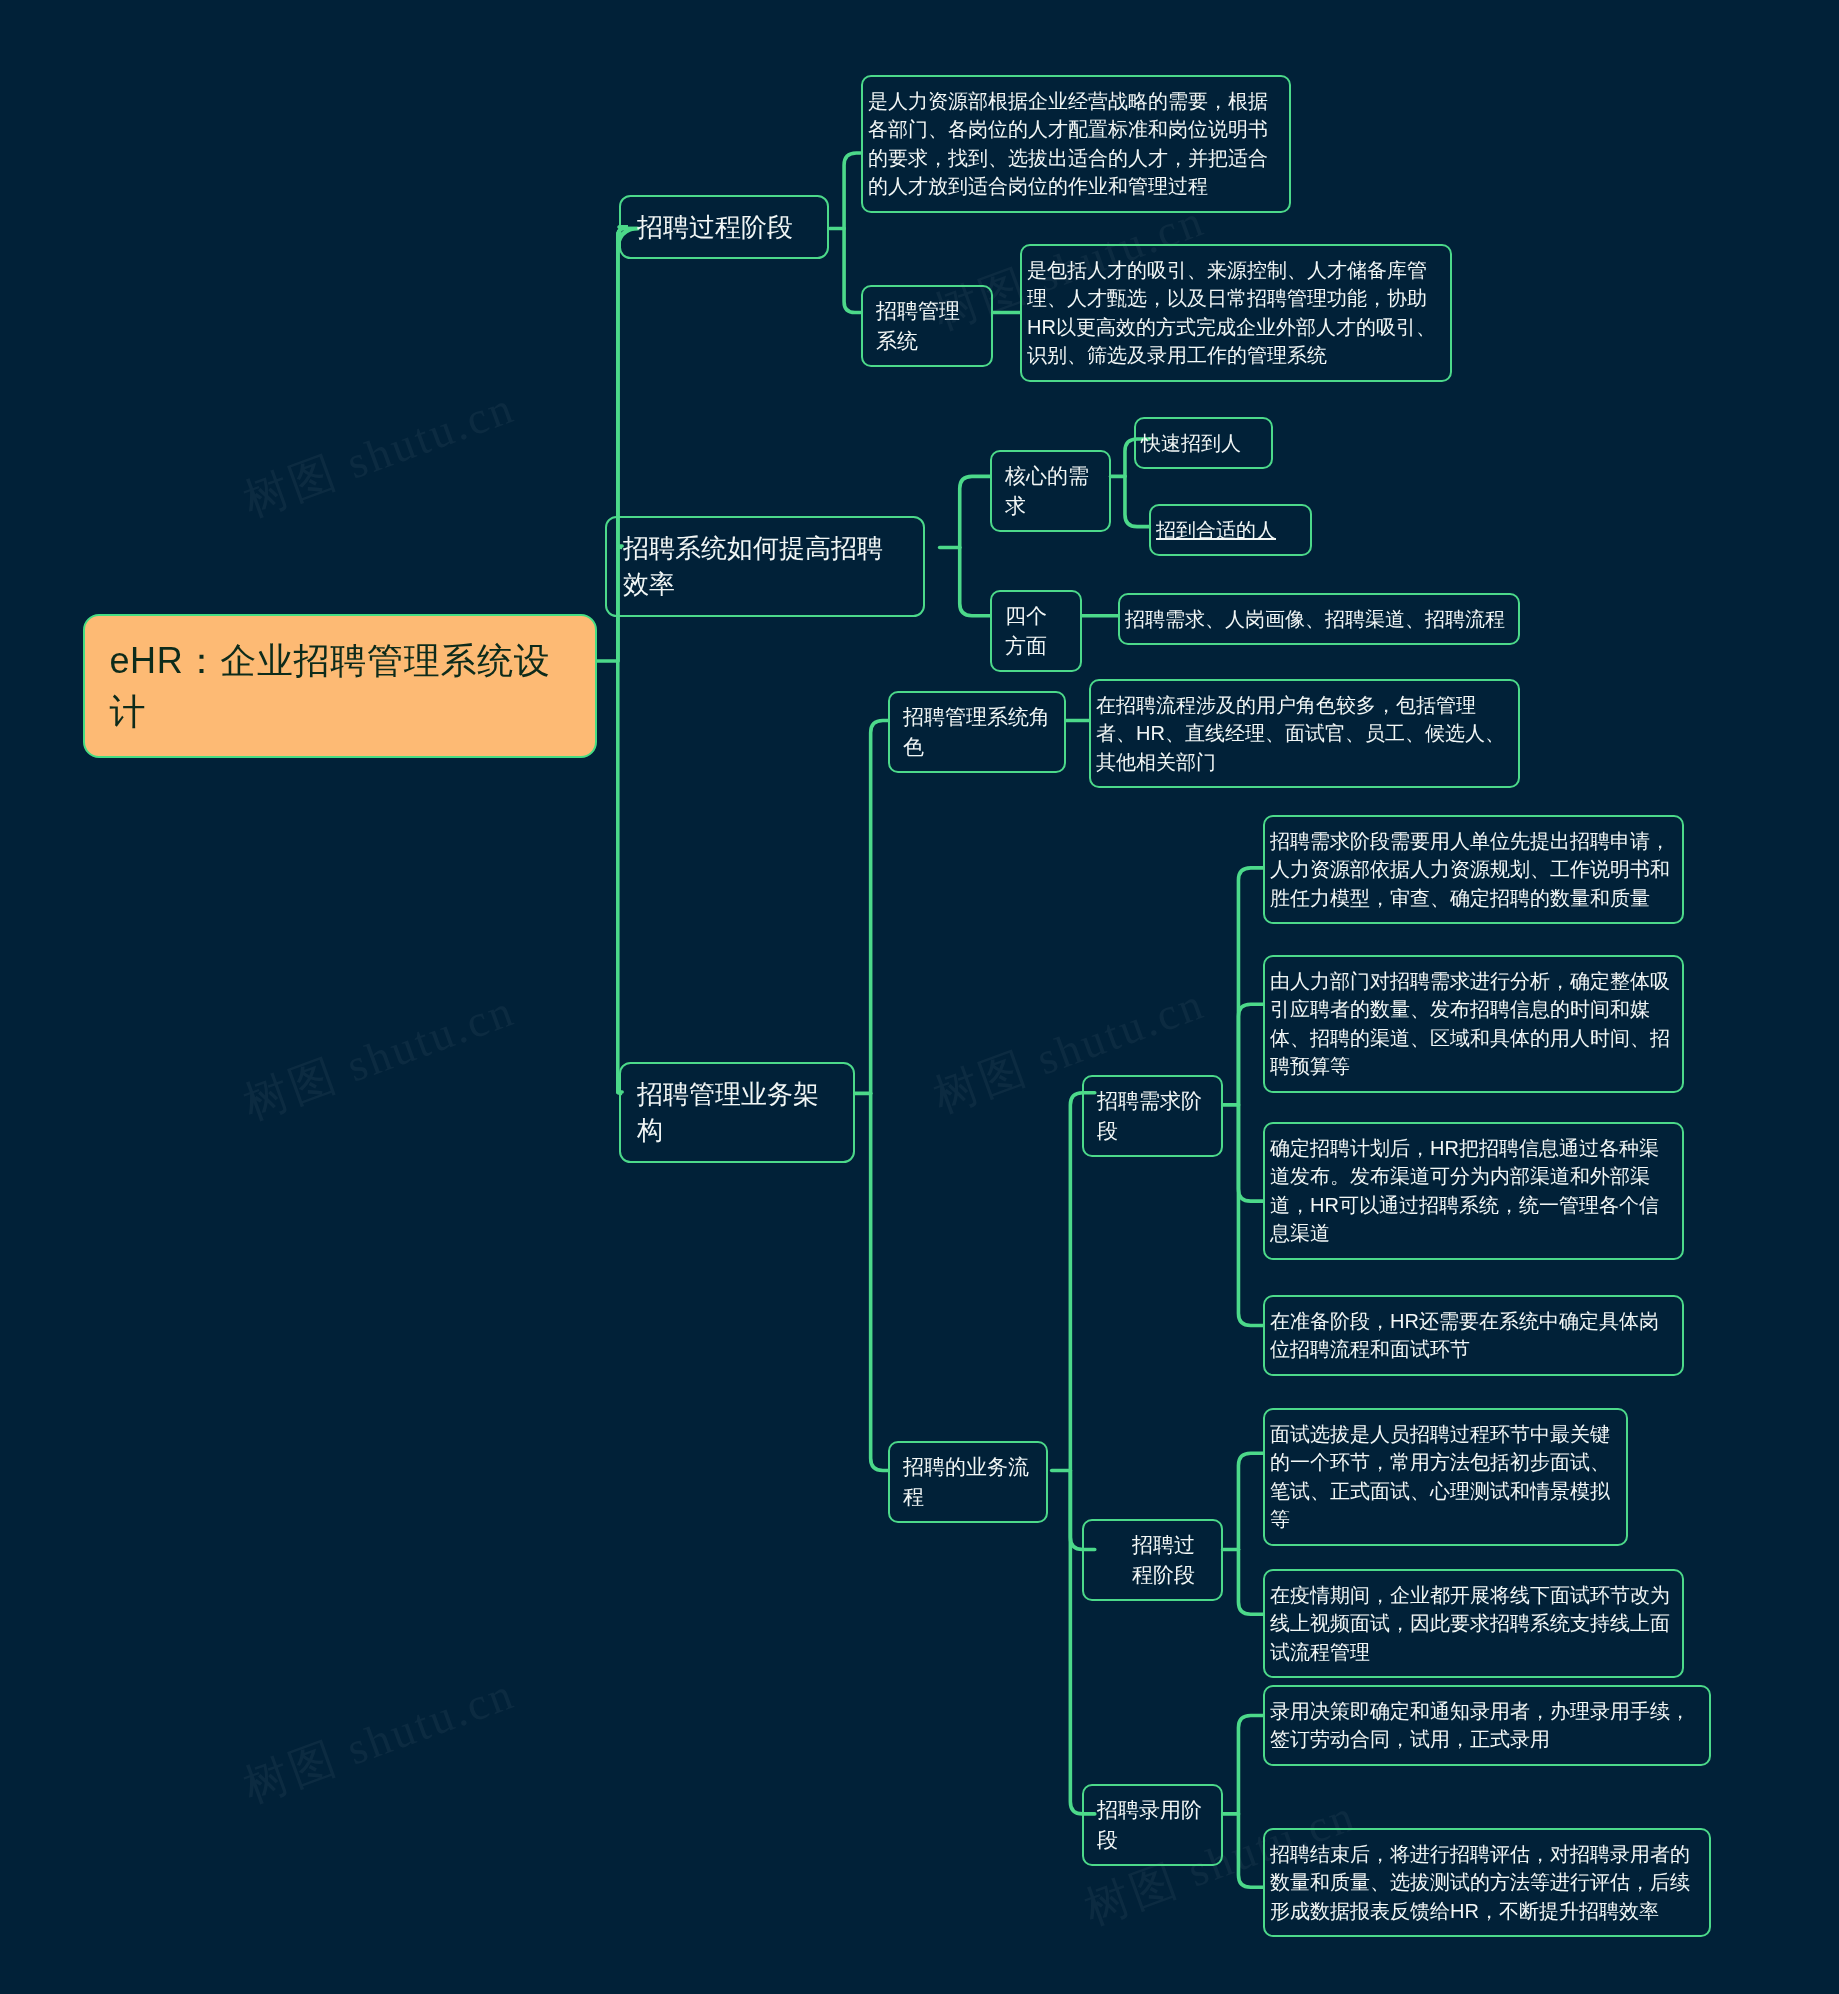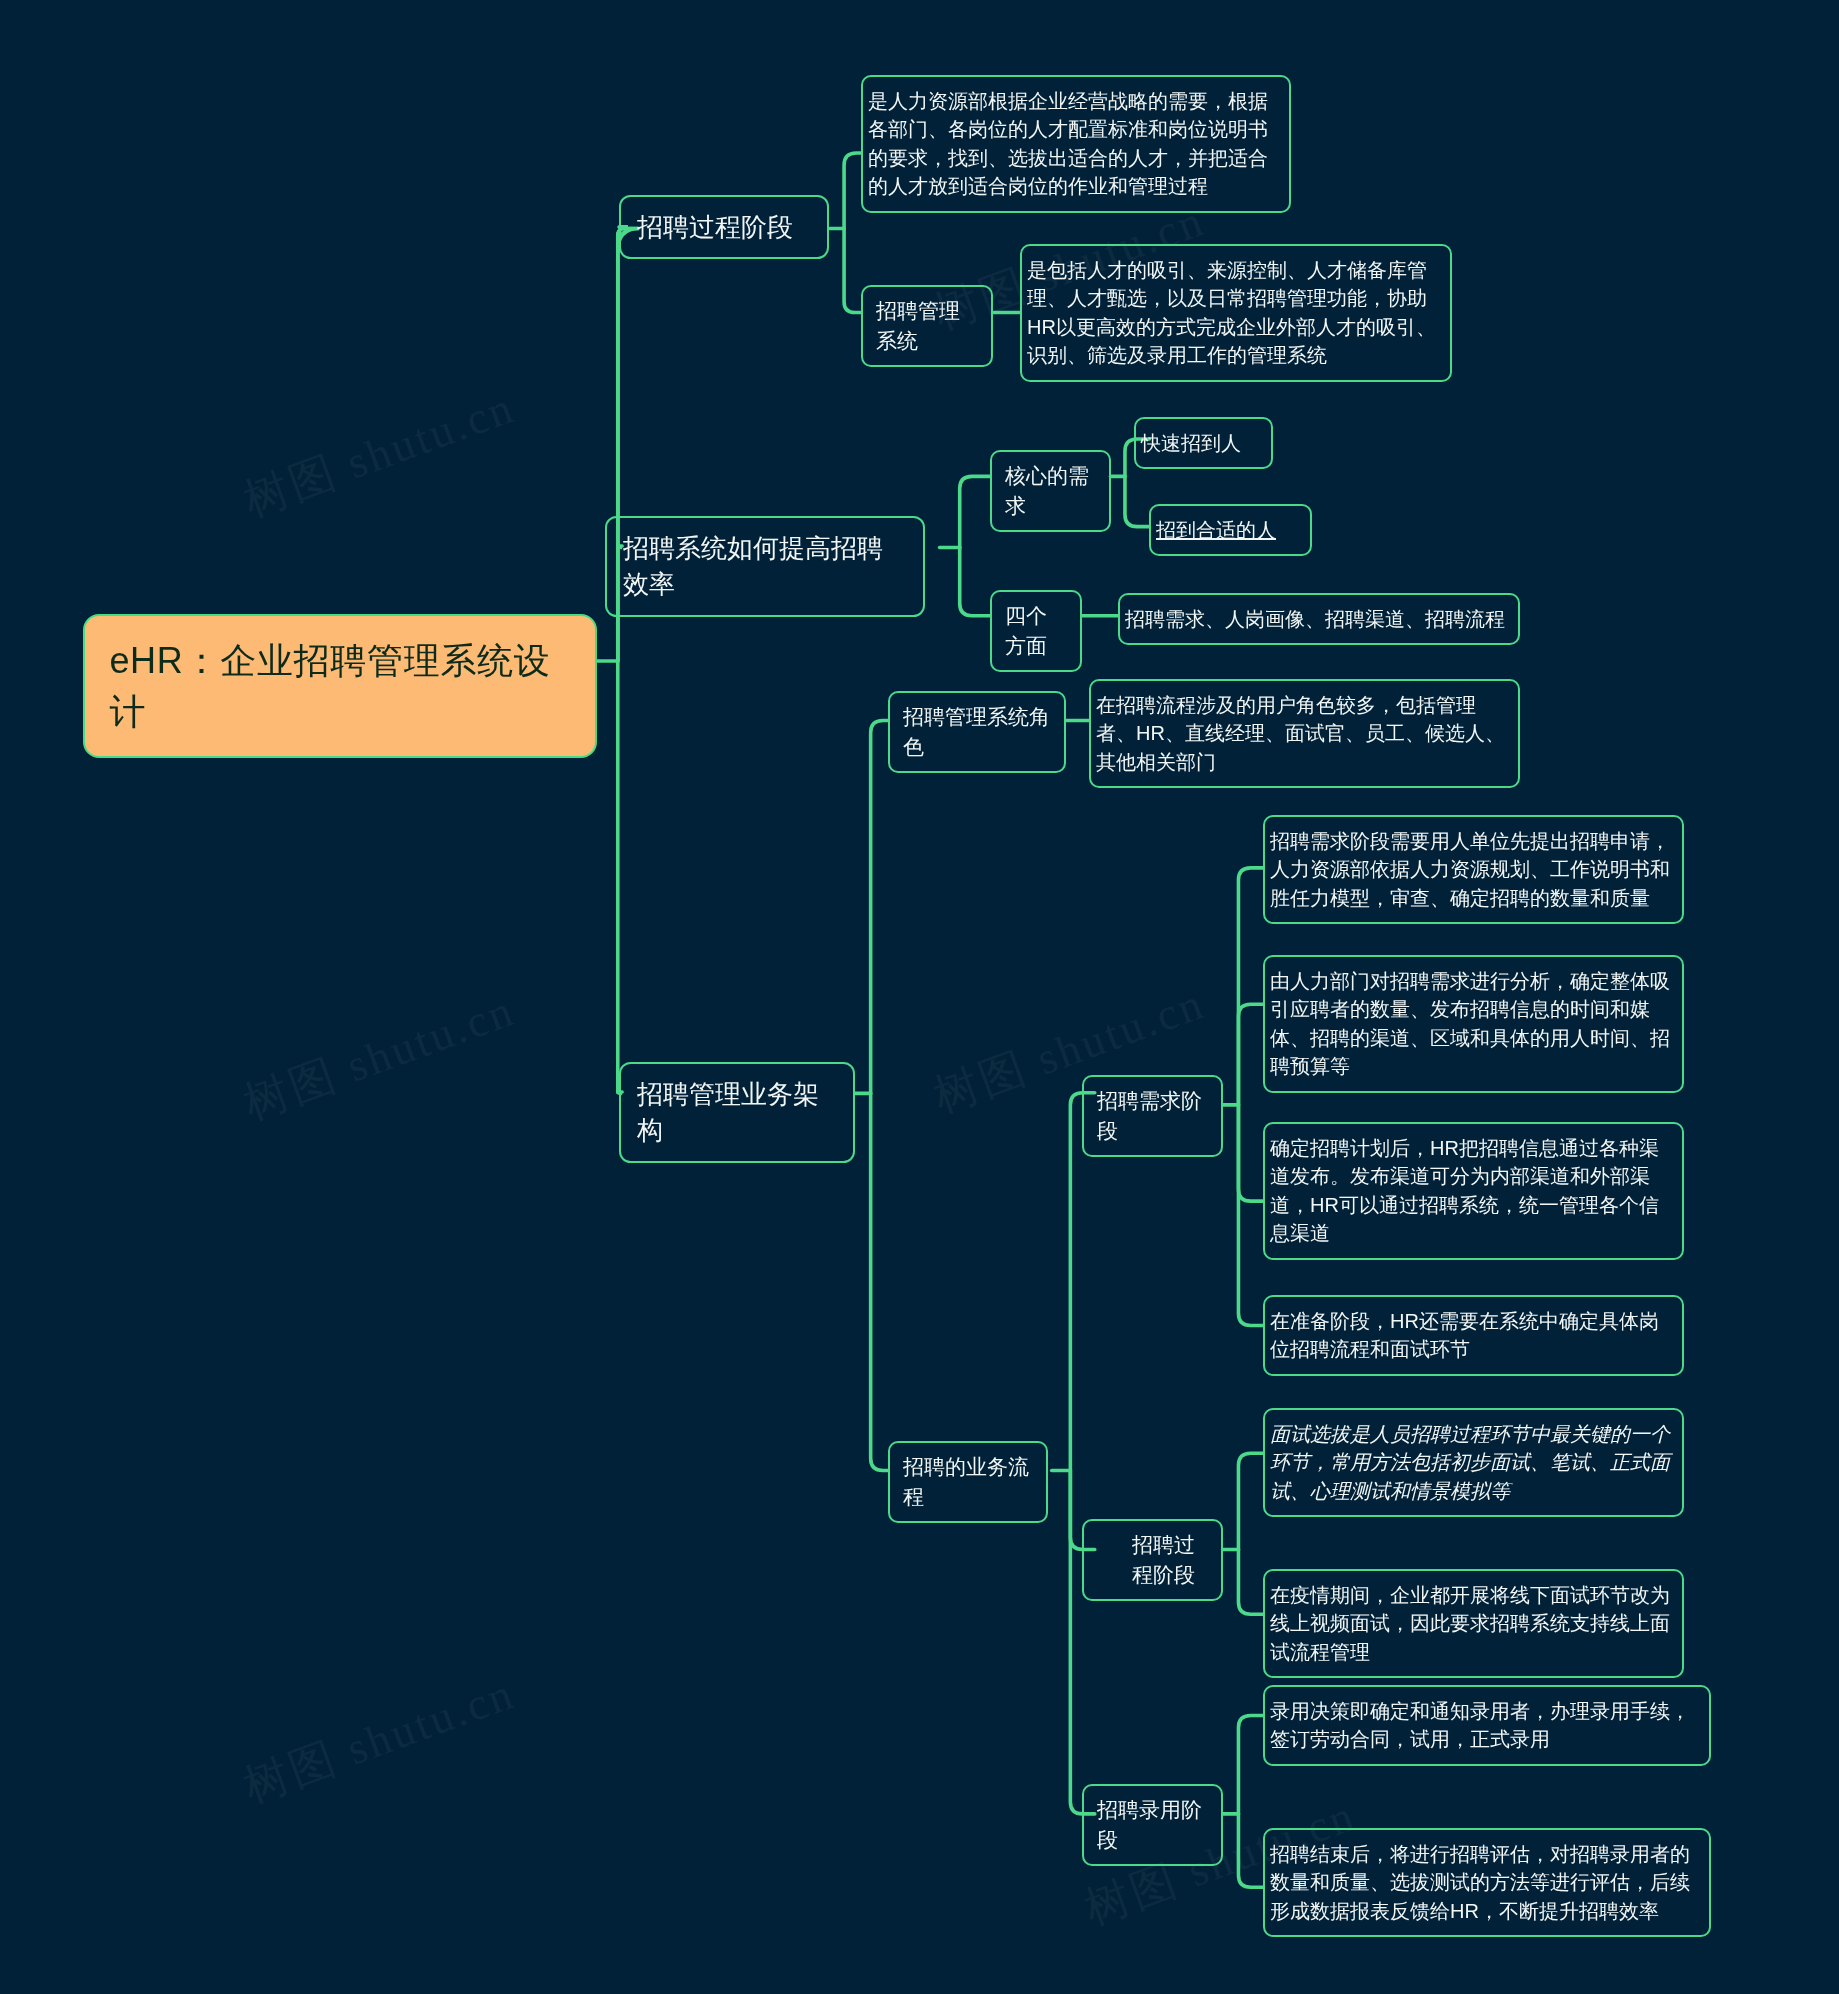--- a/index.html
+++ b/index.html
@@ -165,21 +165,21 @@
   <div class="node leaf" style="left:1263px;top:815px;width:421px;">招聘需求阶段需要用人单位先提出招聘申请，人力资源部依据人力资源规划、工作说明书和胜任力模型，审查、确定招聘的数量和质量</div>
 
   <div class="node leaf" style="left:1263px;top:955px;width:421px;">由人力部门对招聘需求进行分析，确定整体吸引应聘者的数量、发布招聘信息的时间和媒体、招聘的渠道、区域和具体的用人时间、招聘预算等</div>
 
   <div class="node leaf" style="left:1263px;top:1122px;width:421px;">确定招聘计划后，HR把招聘信息通过各种渠道发布。发布渠道可分为内部渠道和外部渠道，HR可以通过招聘系统，统一管理各个信息渠道</div>
 
   <div class="node leaf" style="left:1263px;top:1295px;width:421px;">在准备阶段，HR还需要在系统中确定具体岗位招聘流程和面试环节</div>
 
   <div class="node lvl2" style="left:1082px;top:1519px;width:141px;padding-left:48px;">招聘过程阶段</div>
 
-  <div class="node leaf" style="left:1263px;top:1408px;width:421px;font-style:italic;">面试选拔是人员招聘过程环节中最关键的一个环节，常用方法包括初步面试、笔试、正式面试、心理测试和情景模拟等</div>
+  <div class="node leaf" style="left:1263px;top:1408px;width:365px;">面试选拔是人员招聘过程环节中最关键的一个环节，常用方法包括初步面试、笔试、正式面试、心理测试和情景模拟等</div>
 
   <div class="node leaf" style="left:1263px;top:1569px;width:421px;">在疫情期间，企业都开展将线下面试环节改为线上视频面试，因此要求招聘系统支持线上面试流程管理</div>
 
   <div class="node lvl2" style="left:1082px;top:1784px;width:141px;">招聘录用阶段</div>
 
   <div class="node leaf" style="left:1263px;top:1685px;width:448px;">录用决策即确定和通知录用者，办理录用手续，签订劳动合同，试用，正式录用</div>
 
   <div class="node leaf" style="left:1263px;top:1828px;width:448px;">招聘结束后，将进行招聘评估，对招聘录用者的数量和质量、选拔测试的方法等进行评估，后续形成数据报表反馈给HR，不断提升招聘效率</div>
 
 </div>

